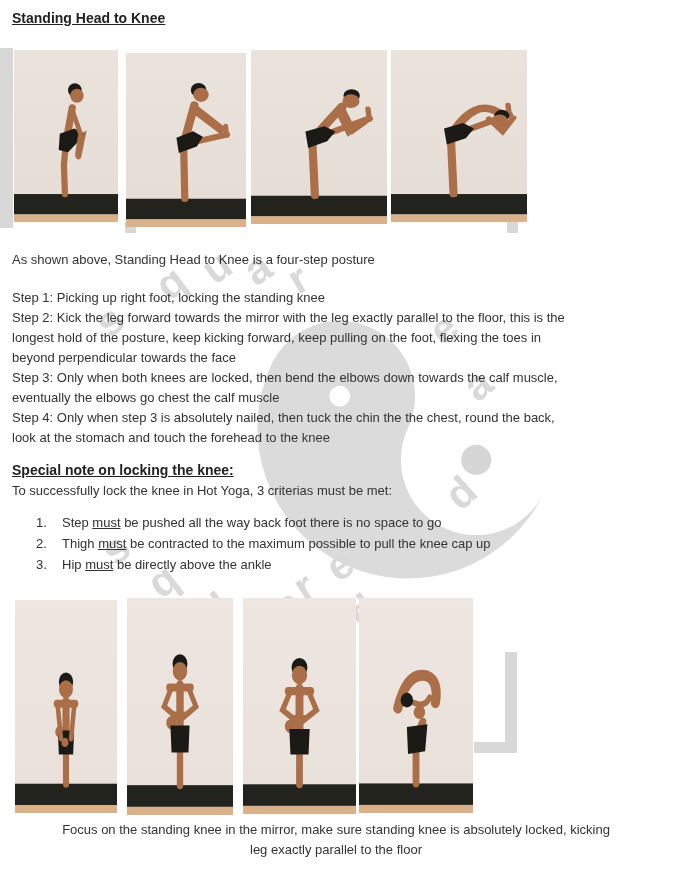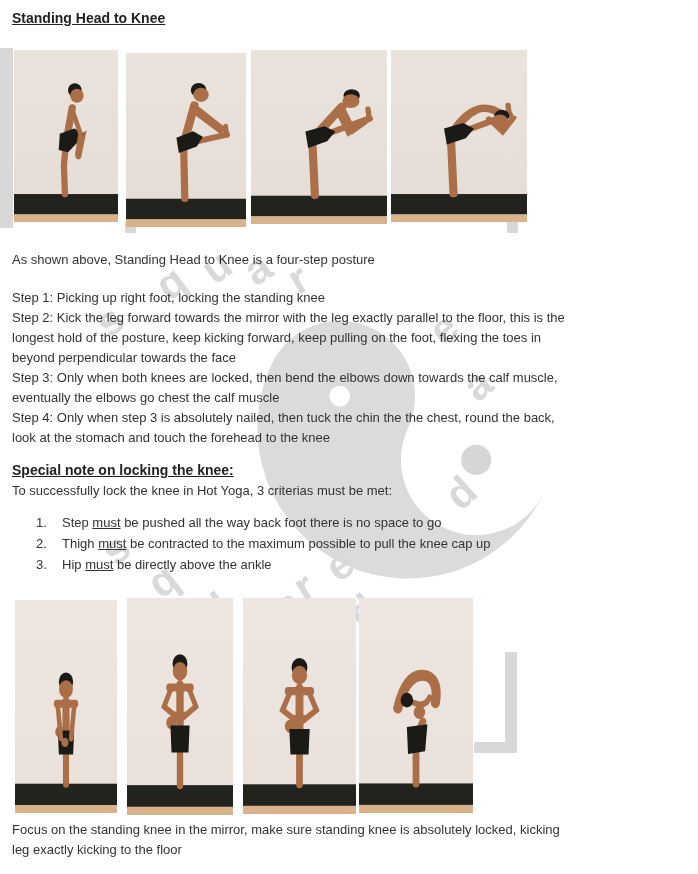--- a/index.html
+++ b/index.html
@@ -267,18 +267,18 @@
         <path d="M50,104 L56,92" stroke-width="6"></path>
         <path d="M34,82 Q42,54 60,58 Q70,62 67,78" stroke-width="8"></path>
         <path d="M48,78 Q58,82 62,74" stroke-width="4.5"></path>
       </g>
       <circle cx="42" cy="76" r="5.5" fill="#1b1a17"></circle>
       <circle cx="53" cy="85" r="5" fill="#aa6f48"></circle>
       <polygon points="42,96 60,94 58,114 43,116" fill="#1b1a17"></polygon>
     </svg>
   </div>
 
-  <div class="bodytext" style="top:820px;">
+  <div class="bodytext" style="top:820px;text-align:center;">
     <div class="line">Focus on the standing knee in the mirror, make sure standing knee is absolutely locked, kicking</div>
-    <div class="line">leg exactly kicking to the floor</div>
+    <div class="line">leg exactly parallel to the floor</div>
   </div>
 
 </div>
 
 </body></html>

